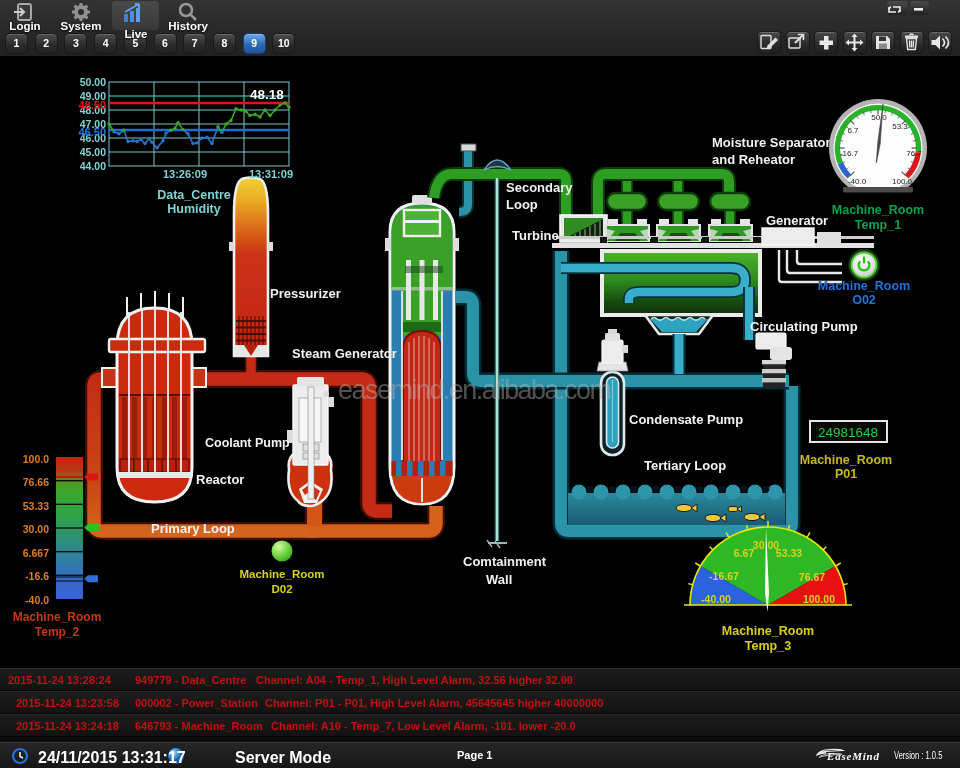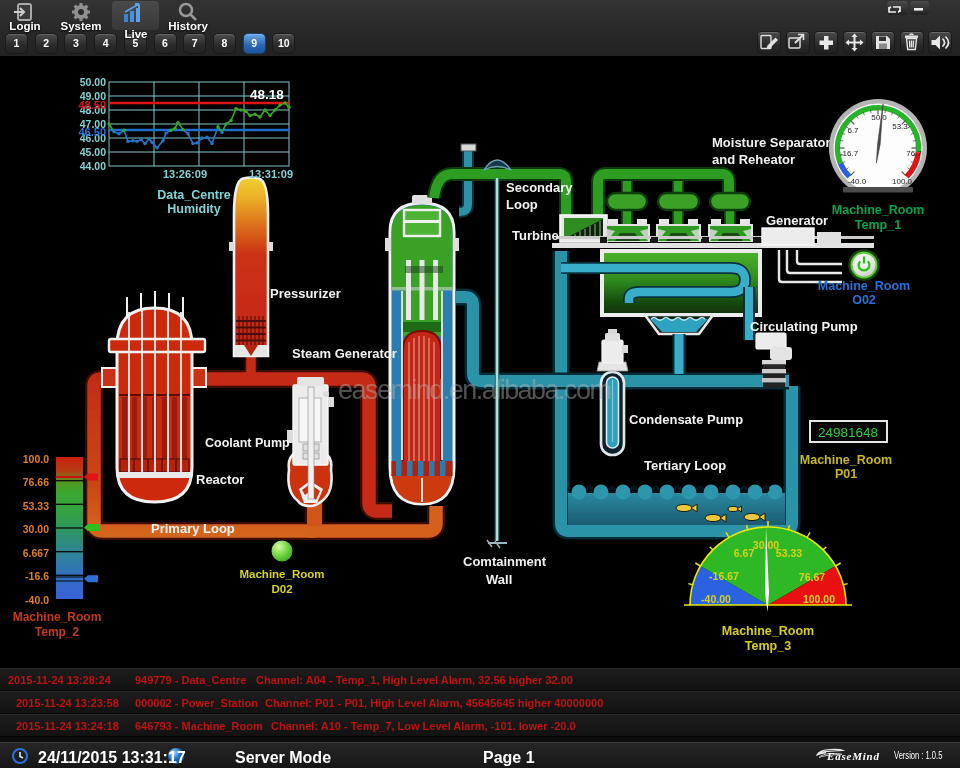--- a/index.html
+++ b/index.html
@@ -779,16 +779,16 @@
             <stop offset="1" stop-color="#1559a8"></stop>
    </radialGradient>
   </defs>
   <circle cx="176" cy="13" r="8" fill="url(#bsph)"></circle>
   <path d="M817,12 q2,-5 13,-5.5 q10,-0.5 13,1 q-10,0.5 -18,1.2 q-7,0.8 -8,3.3 q5,-2.2 9,-2.2" stroke="#e8e8e8" stroke-width="1.2" fill="none"></path>
   <path d="M819,14.5 q3,-3.5 12,-4 q8,-0.5 11,0.8 q-9,0.3 -15,1.2 q-6,0.9 -8,2" stroke="#cccccc" stroke-width="0.9" fill="none"></path>
   <text x="827" y="16.5" font-family="Liberation Serif,serif" font-size="11" font-style="italic" font-weight="bold" fill="#fff" textLength="52">EaseMind</text>
  </svg>
  <div class="ft" style="left:38px;">24/11/2015 13:31:17</div>
  <div class="ft" style="left:199px;font-weight:bold;margin-left:36px;">Server Mode</div>
- <div class="ft" style="left:483px;font-size:16px;">Page 1</div>
+ <div class="ft" style="left:457px;font-size:11px;">Page 1</div>
  <div class="ft" style="left:894px;font-weight:normal;font-size:10.5px;transform:scaleX(.72);transform-origin:left top;">Version : 1.0.5</div>
 </div>
 </div>
 
 </body></html>

